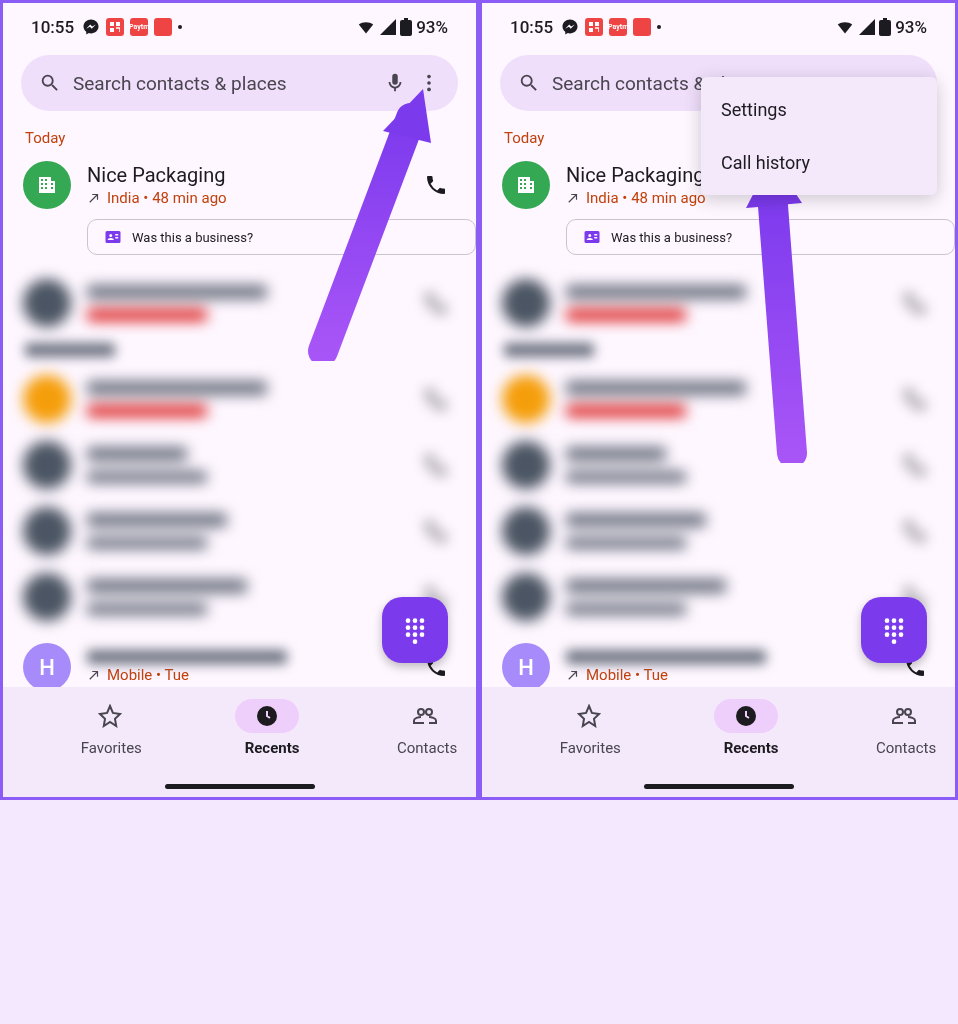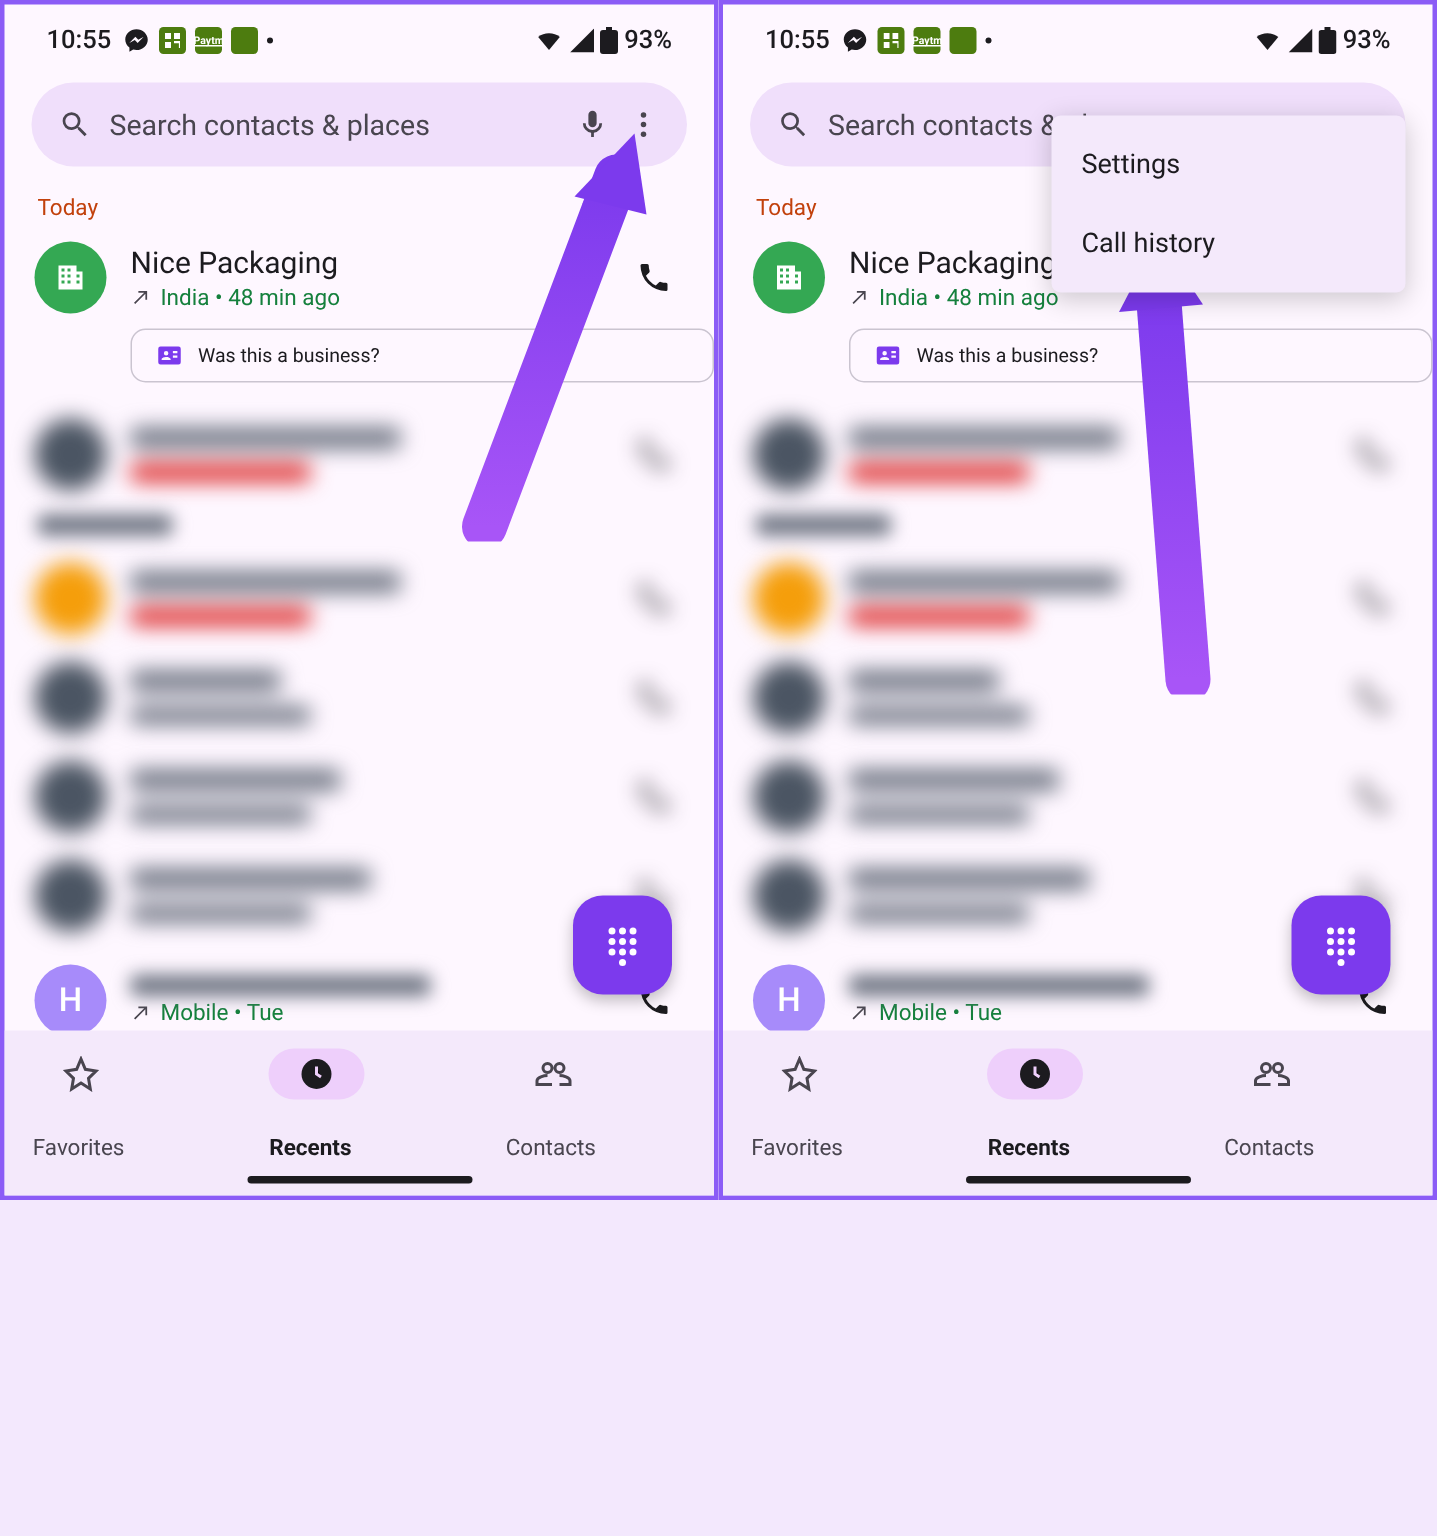--- a/index.html
+++ b/index.html
@@ -27,22 +27,22 @@
     align-items: center;
     padding: 14px 28px 10px 28px;
     font-size: 17px;
     font-weight: 500;
     color: #1c1b1f;
   }
   .status-left { display: flex; align-items: center; gap: 8px; }
   .status-right { display: flex; align-items: center; gap: 4px; }
   .status-icons { display: flex; align-items: center; gap: 6px; }
   .status-icon-box {
-    width: 18px; height: 18px; background: #4d7c0f; border-radius: 3px;
-    display:inline-flex; align-items:center; justify-content:center;text-decoration:underline;
+    width: 18px; height: 18px; background: #ef4444; border-radius: 3px;
+    display:inline-flex; align-items:center; justify-content:center;
   }
   .status-dot { width:4px; height:4px; border-radius:50%; background:#1c1b1f; }
   .search-bar {
     margin: 8px 18px;
     height: 56px;
     background: #f0dffb;
     border-radius: 30px;
     display: flex;
     align-items: center;
     padding: 0 18px;
@@ -66,21 +66,21 @@
     display:flex; align-items:center; justify-content:center;
     flex-shrink: 0;
   }
   .avatar-green { background:#34a853; }
   .avatar-orange { background:#f59e0b; }
   .avatar-dark { background:#4b5563; }
   .avatar-purple { background:#a78bfa; }
   .avatar-letter { color:#fff; font-size:22px; font-weight:500; }
   .call-info { flex:1; display:flex; flex-direction:column; gap:2px; }
   .call-name { font-size:20px; color:#1c1b1f; }
-  .call-sub { font-size:15px; color:#15803d; display:flex; align-items:center; gap:6px; }
+  .call-sub { font-size:15px; color:#c2410c; display:flex; align-items:center; gap:6px; }
   .call-action { width:40px; display:flex; justify-content:center; }
   .chip {
     display:inline-flex; align-items:center; gap:10px;
     border:1px solid #cac4d0; border-radius:10px;
     padding: 8px 16px; margin: 10px 0 6px 84px;
     font-size:13px; color:#1c1b1f;
   }
   .blurred-row {
     display:flex; align-items:center; padding: 18px 20px 0 20px; gap:16px;
     filter: blur(7px);
@@ -95,21 +95,21 @@
     width:66px; height:66px; border-radius:20px;
     background:#7c3aed; display:flex; align-items:center; justify-content:center;
     box-shadow:0 4px 10px rgba(0,0,0,0.25);
   }
   .bottom-nav {
     position:absolute; bottom:0; left:0; right:0;
     height:110px; background:#f4e9fb;
     display:flex; justify-content:space-around; align-items:flex-start;
     padding-top:12px;
   }
-  .nav-item { display:flex; flex-direction:column; align-items:flex-start; gap:23px; width:120px; }
+  .nav-item { display:flex; flex-direction:column; align-items:flex-end; gap:6px; width:120px; }
   .nav-pill { width:64px; height:34px; border-radius:18px; display:flex; align-items:center; justify-content:center; }
   .nav-pill-active { background:#eecffb; }
   .nav-label { font-size:15px; color:#49454f; }
   .nav-label-active { font-weight:700; color:#1c1b1f; }
   .gesture-bar {
     position:absolute; bottom:8px; left:50%; transform:translateX(-50%);
     width:150px; height:5px; background:#1c1b1f; border-radius:3px;
   }
   .arrow-annotation {
     position:absolute; pointer-events:none;

